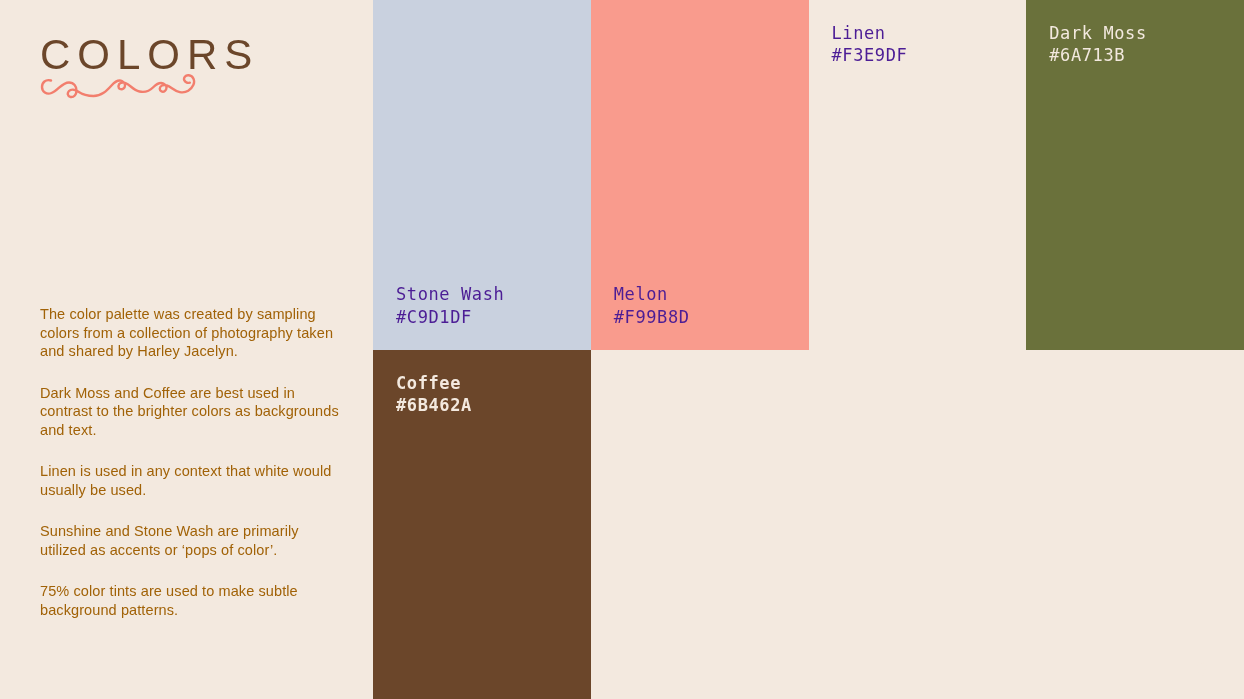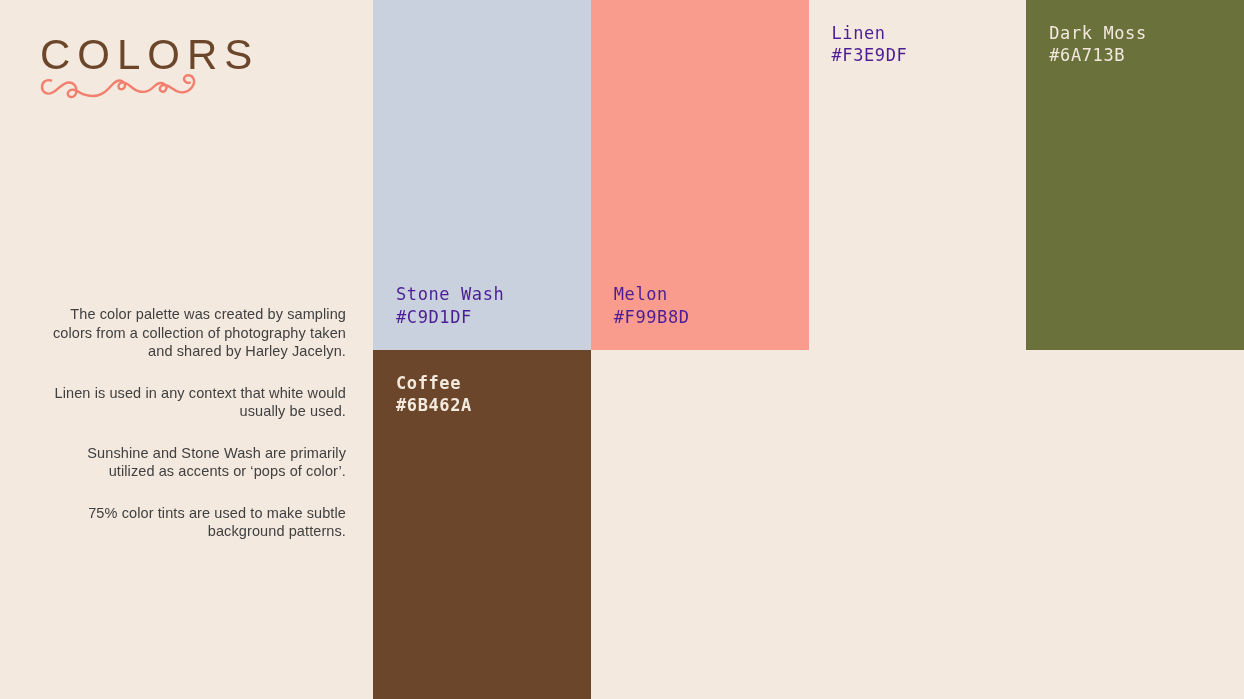--- a/index.html
+++ b/index.html
@@ -54,23 +54,22 @@
     position: absolute;
     left: 40px;
     top: 305px;
     width: 306px;
   }
   .copy-para {
     margin: 0 0 23px 0;
     font-family: "Liberation Sans", sans-serif;
     font-size: 14.5px;
     line-height: 18.5px;
-    color: #404040;
+    color: #a16207;
     letter-spacing: 0.1px;
-    text-align: right;
   }
   .copy-para:last-child { margin-bottom: 0; }
 
   
   #swatch-grid {
     position: absolute;
     left: 373px;
     top: 0;
     width: 871px;
     height: 699px;
@@ -126,20 +125,21 @@
   <div id="left-panel">
 
     <div id="page-title">COLORS</div>
 
     <svg id="title-flourish" viewBox="0 0 162 34" fill="none" xmlns="http://www.w3.org/2000/svg">
       <path d="M13 6.5c-5.5-1.5-9 2-9 6.5s4.5 8 9.5 6C20 16.5 24 8.5 31 8.5c5 0 7.5 4 7.5 8s-2.5 7-6 6.5c-3-.5-3.5-4-1.5-6s6-1.5 9 .5c4 2.6 9 4.5 15.5 4.5 8 0 13-5 18-10.5 3.5-3.9 7-6 10.5-4.5 3.3 1.4 4 5.5 1.5 7.5-2.3 1.8-5.3.3-5-2.5.3-2.9 3.5-4.3 7-3 4.5 1.7 7.5 7 14 8.5 6 1.4 10.5-1 14-4.5 3.2-3.2 6.5-5 10-3.5 3.2 1.4 4 5.2 1.5 7.3-2.2 1.9-5.4.5-5.2-2.2.2-2.8 3.3-4.4 7-3.3 4.3 1.3 7 5.5 13 6.8 6.5 1.4 11.5-2.5 13.5-7 2-4.4 0-9.3-4.5-9.8-3.5-.4-5.5 2.5-4.5 5 .9 2.3 3.6 2.8 5.5 2.3" stroke="#F27E6D" stroke-width="2.4" stroke-linecap="round" stroke-linejoin="round"></path>
     </svg>
 
     <div id="body-copy">
       <p class="copy-para">The color palette was created by sampling colors from a collection of photography  taken and shared by Harley Jacelyn.</p>
+      <p class="copy-para">Dark Moss and Coffee are best used in contrast to the brighter colors as backgrounds and text.</p>
       <p class="copy-para">Linen is used in any context that white would usually be used.</p>
       <p class="copy-para">Sunshine and Stone Wash are primarily utilized as accents or ‘pops of color’.</p>
       <p class="copy-para">75% color tints are used to make subtle background patterns.</p>
     </div>
   </div>
 
   <div id="swatch-grid">
 
     <div class="swatch swatch-row-top" style="background: rgb(201, 209, 223);">
       <div class="swatch-label ink-dark">

